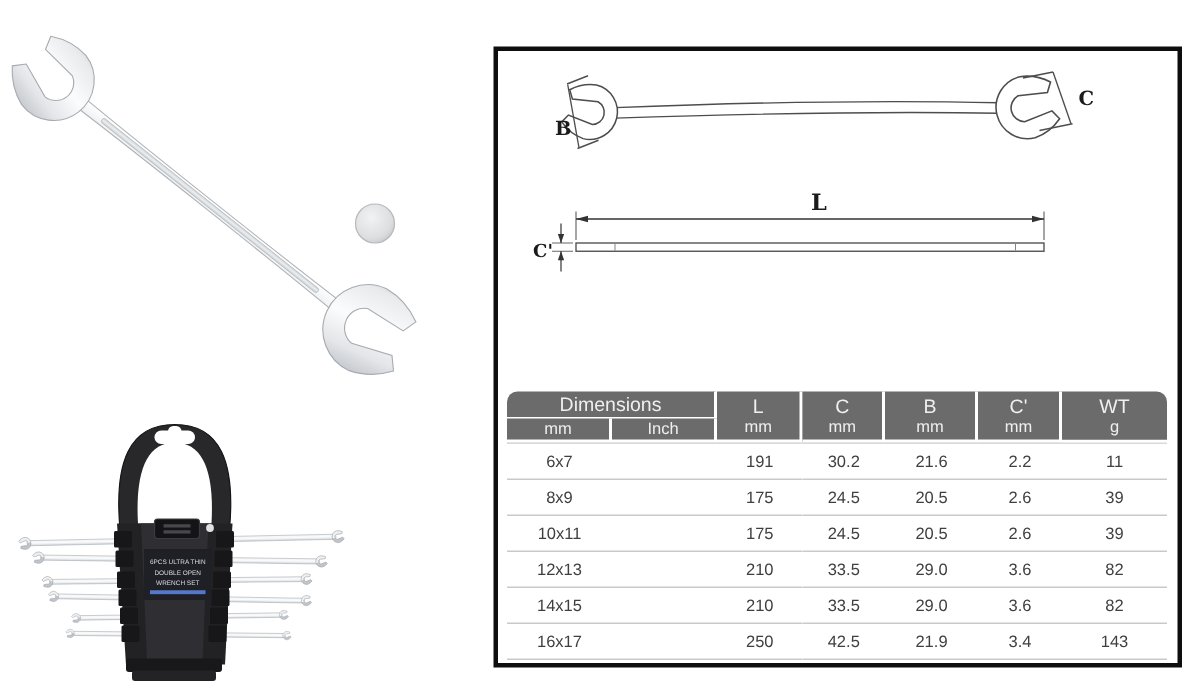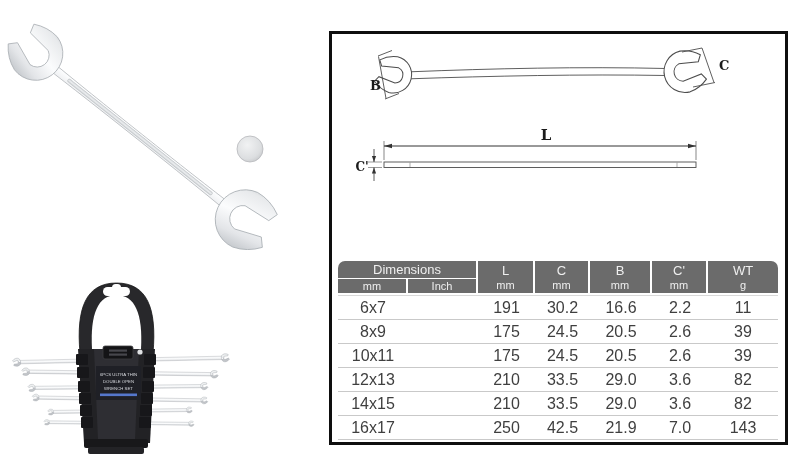--- a/index.html
+++ b/index.html
@@ -19,21 +19,21 @@
   .spec-table thead th{border-bottom:2px solid #fff;}
   #th-dim{font-size:13px;height:17px;border-right:2px solid #fff;border-bottom:1.5px solid #fff;
           border-top-left-radius:7px;}
   .sub-th{font-size:11px;height:14px;}
   #th-mm{border-right:2px solid #fff;}
   #th-inch{border-right:2px solid #fff;margin-left:24px;}
   .col-h{border-right:2px solid #fff;vertical-align:middle;}
   .col-h:last-child{border-right:none;border-top-right-radius:7px;}
   .col-h .cn{font-size:13px;line-height:16px;}
   .col-h .cu{font-size:11px;line-height:13px;}
-  .spec-table td{height:23px;text-align:center;font-size:16px;color:#3f3f3f;
+  .spec-table td{height:23px;text-align:center;font-size:11px;color:#3f3f3f;
                  border-bottom:1px solid #c9c9c9;background:#fff;padding:0;}
   .spec-table tbody tr:first-child td{border-top:1px solid #d9d9d9;}
 </style>
 </head>
 <body>
 
 <div class="canvas">
 
   <svg id="photo-wrench" class="photo" width="300" height="240" viewBox="0 0 300 240">
     <defs>
@@ -245,21 +245,21 @@
           <th id="th-mm" class="sub-th">mm</th>
           <th id="th-inch" class="sub-th">Inch</th>
         </tr>
       </thead>
       <tbody id="tbody">
           <tr>
             <td>6x7</td>
             <td></td>
             <td>191</td>
             <td>30.2</td>
-            <td>16.6</td>
+            <td>21.6</td>
             <td>2.2</td>
             <td>11</td>
           </tr>
           <tr>
             <td>8x9</td>
             <td></td>
             <td>175</td>
             <td>24.5</td>
             <td>20.5</td>
             <td>2.6</td>
@@ -291,19 +291,19 @@
             <td>29.0</td>
             <td>3.6</td>
             <td>82</td>
           </tr>
           <tr>
             <td>16x17</td>
             <td></td>
             <td>250</td>
             <td>42.5</td>
             <td>21.9</td>
-            <td>7.0</td>
+            <td>3.4</td>
             <td>143</td>
           </tr>
         </tbody>
     </table>
   </div>
 </div>
 
 </body></html>

